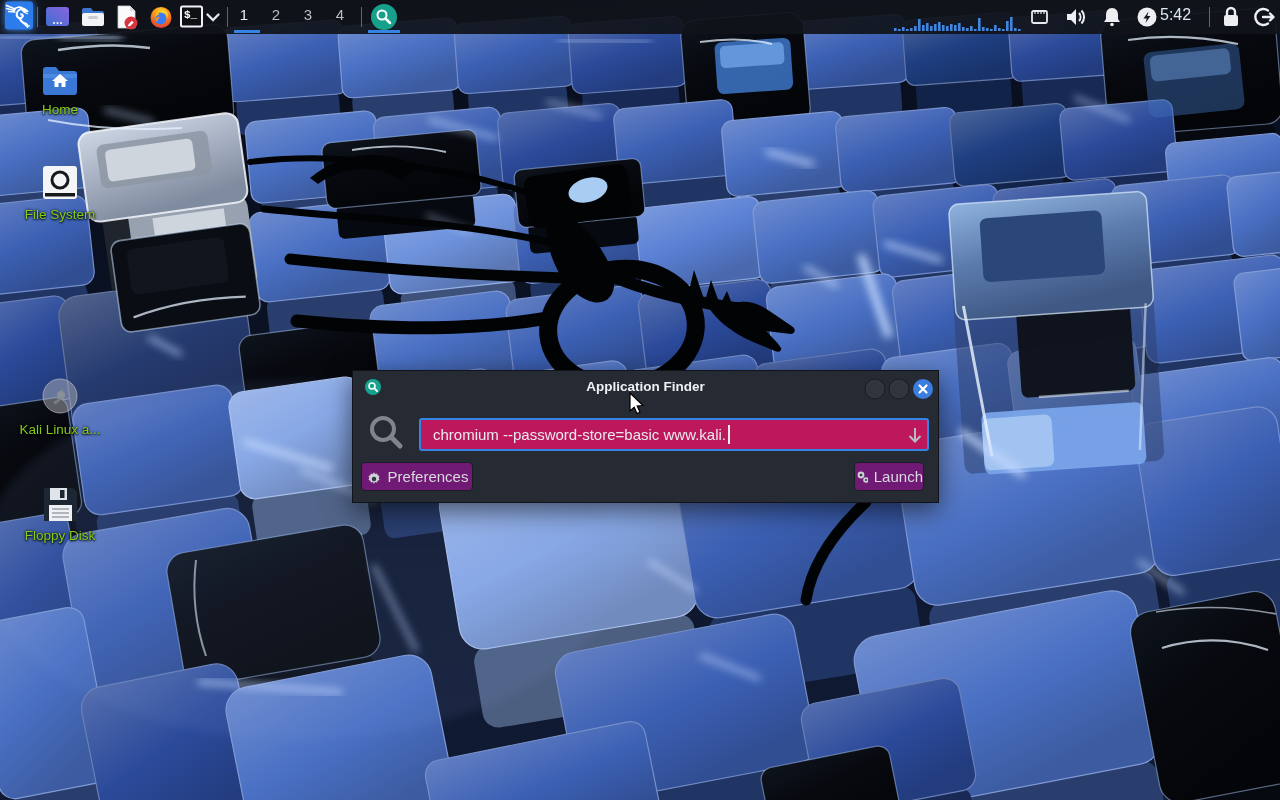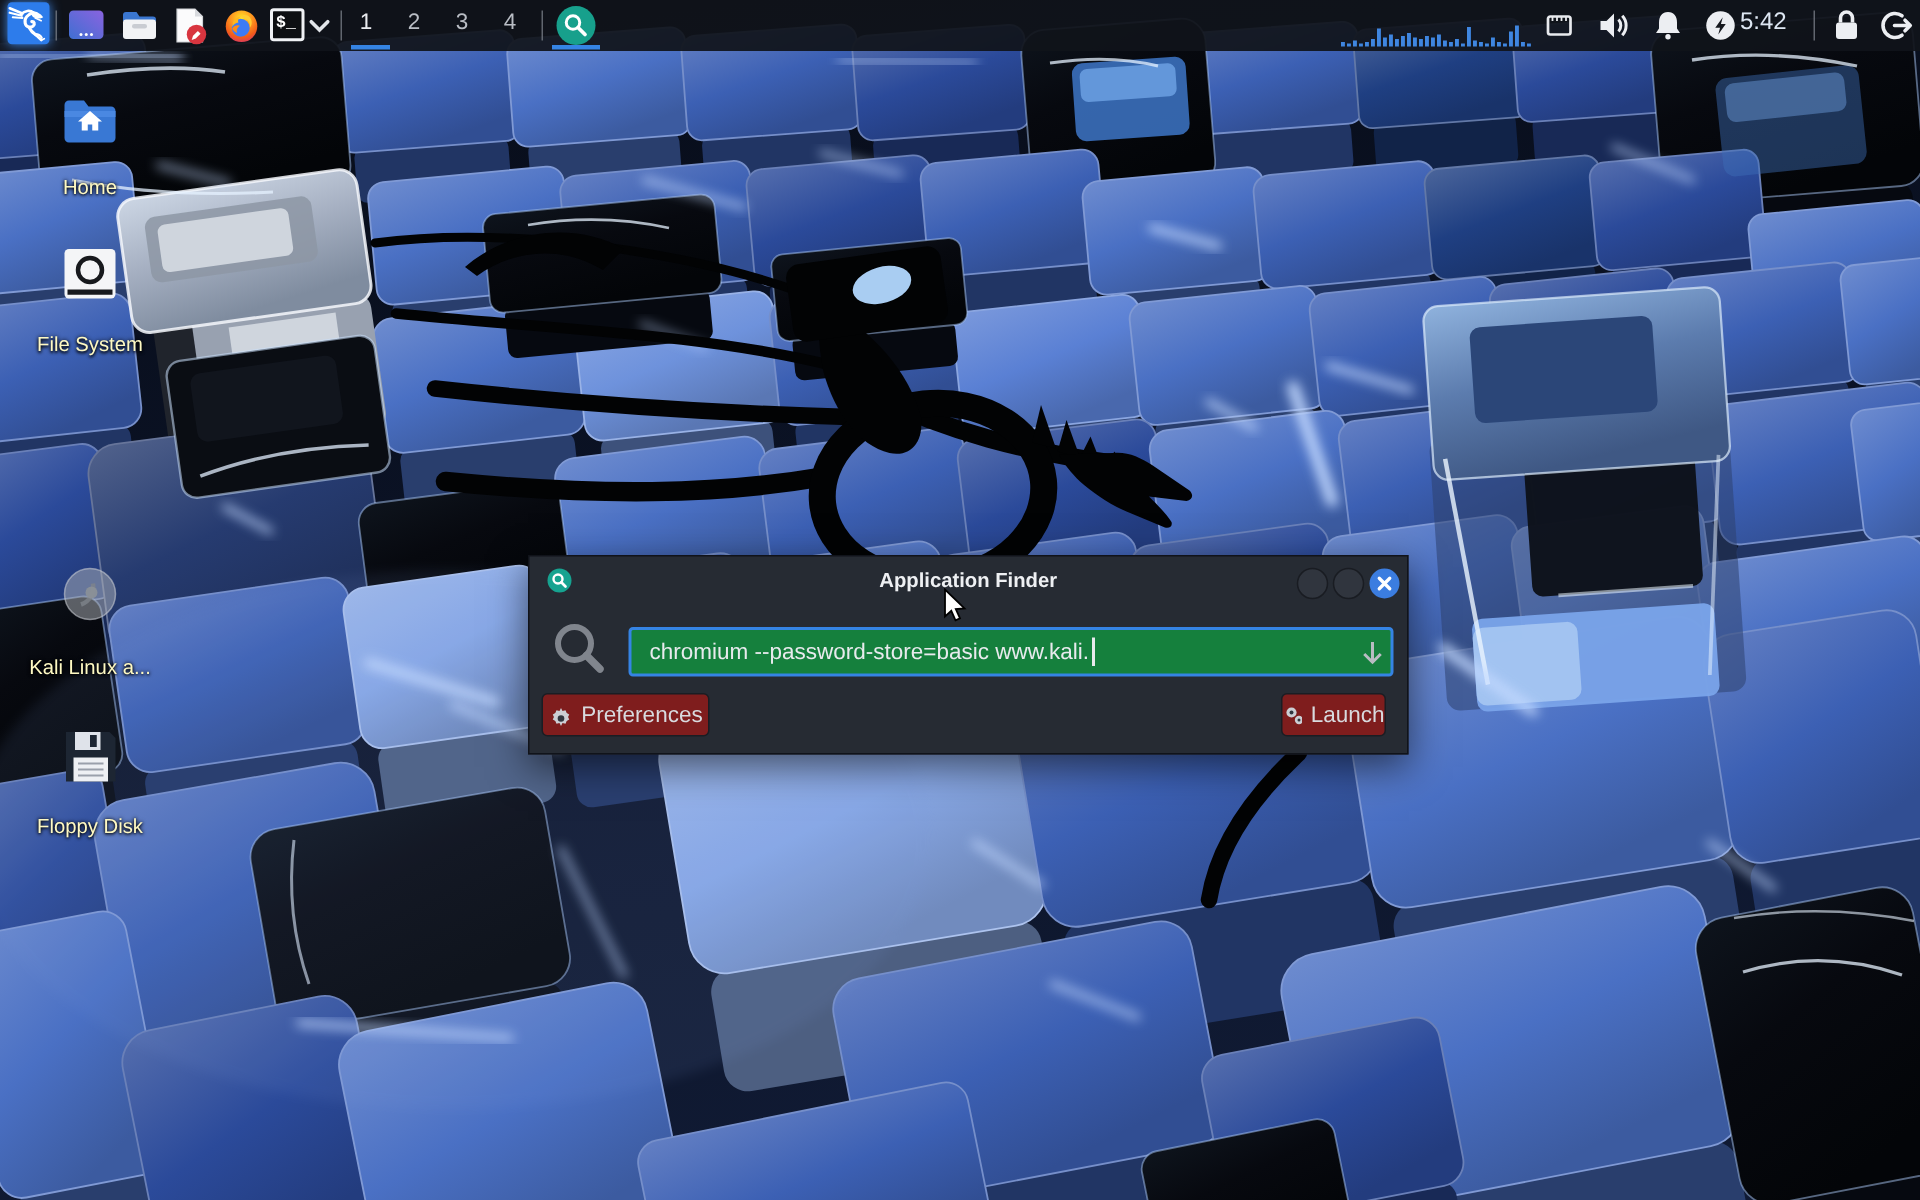--- a/index.html
+++ b/index.html
@@ -1,25 +1,25 @@
 <!DOCTYPE html>
 <html><head><meta charset="utf-8"><style>
 *{margin:0;padding:0;box-sizing:border-box}
 html,body{width:1280px;height:800px;overflow:hidden;background:#060a16;font-family:"Liberation Sans",sans-serif}
 #stage{position:relative;width:1280px;height:800px}
 #panel{position:absolute;left:0;top:0;width:1280px;height:34px;background:rgba(16,19,26,0.93);z-index:10}
 .sep{position:absolute;top:7px;width:1px;height:20px;background:#7e838c;opacity:0.75}
 .wsnum{position:absolute;top:6px;font-size:15px;color:#e8eaee;width:24px;text-align:center}
 .wsline{position:absolute;top:30px;height:3px;background:#3584e4}
 .dicon{position:absolute;width:120px;text-align:center;z-index:3}
-.dicon .lbl{color:#fef9c3;font-size:13.5px;text-shadow:0 1px 2px #000,0 0 3px #000;margin-top:14px;line-height:1.15}
+.dicon .lbl{color:#84cc16;font-size:13.5px;text-shadow:0 1px 2px #000,0 0 3px #000;margin-top:0;line-height:1.15}
 #dlg{position:absolute;left:352px;top:370px;width:587px;height:133px;background:#262b33;border:1px solid #10131a;border-radius:0;z-index:20;box-shadow:0 8px 24px rgba(0,0,0,0.55)}
 #dlg .title{position:absolute;left:0;right:0;top:8px;text-align:center;font-weight:bold;font-size:13.5px;color:#eef0f3}
-#dlg input{position:absolute;left:66px;top:47px;width:510px;height:33px;background:#15803d;border:2px solid #3584e4;border-radius:3px;color:#e8eaed;font-size:15px;font-family:"Liberation Sans",sans-serif;padding:0 30px 0 12px;outline:none}
-.btn{position:absolute;top:91px;height:29px;background:#7f1d1d;border:1px solid #1a1d23;border-radius:4px;color:#d8dade;font-size:15px;display:flex;align-items:center;justify-content:center;gap:6px}
+#dlg input{position:absolute;left:66px;top:47px;width:510px;height:33px;background:#be185d;border:2px solid #3584e4;border-radius:3px;color:#e8eaed;font-size:15px;font-family:"Liberation Sans",sans-serif;padding:0 30px 0 12px;outline:none}
+.btn{position:absolute;top:91px;height:29px;background:#701a75;border:1px solid #1a1d23;border-radius:4px;color:#d8dade;font-size:15px;display:flex;align-items:center;justify-content:center;gap:6px}
 </style></head><body>
 <div id="stage">
 <svg width="1280" height="800" viewBox="0 0 1280 800" xmlns="http://www.w3.org/2000/svg" style="position:absolute;left:0;top:0">
 <defs>
 <linearGradient id="gc0" x1="0" y1="0" x2="0.45" y2="1">
 <stop offset="0" stop-color="#7b99dc"></stop>
           <stop offset="0.55" stop-color="#5a80d4"></stop>
           <stop offset="1" stop-color="#4968ad"></stop>
 </linearGradient>
 <linearGradient id="gc1" x1="0" y1="0" x2="0.45" y2="1">

